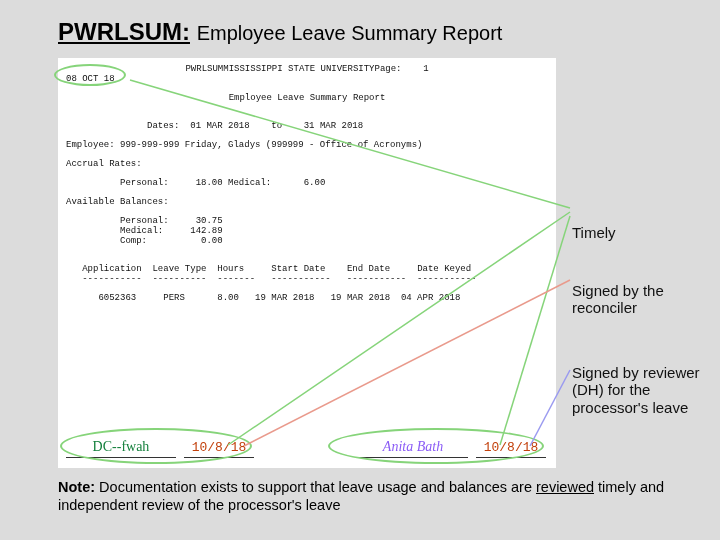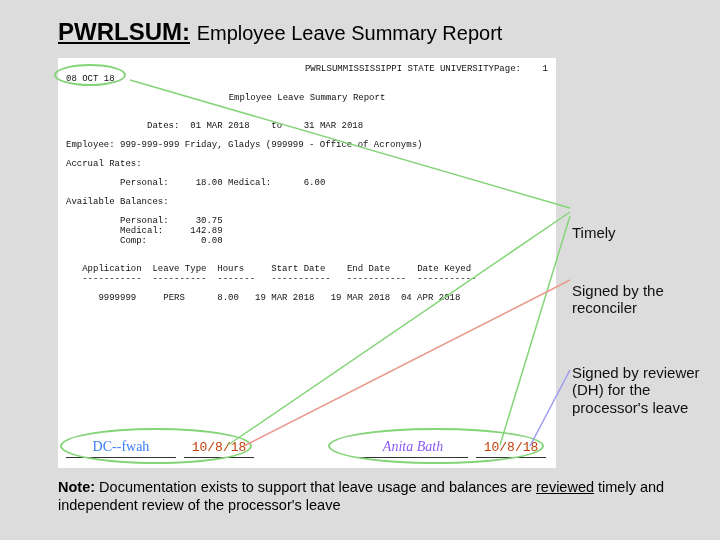--- a/index.html
+++ b/index.html
@@ -26,21 +26,21 @@
     top: 58px;
     width: 498px;
     height: 410px;
     background: #ffffff;
     font-family: "Courier New", monospace;
     font-size: 9px;
     color: #111;
     padding: 6px 8px;
   }
 
-  .rpt-hdr { display: flex; justify-content: flex-end; }
+  .rpt-hdr { display: flex; justify-content: center; }
   .rpt-line { white-space: pre; }
   .rpt-sp { height: 9px; }
   .center { text-align: center; }
 
   .sig-area {
     position: absolute;
     left: 8px;
     bottom: 10px;
     width: 480px;
     display: flex;
@@ -56,21 +56,21 @@
     border-top: 1px solid #333;
     width: 100%;
     margin-top: 2px;
     font-size: 8px;
     text-align: center;
     color: #444;
   }
   .sig-write {
     font-family: "Comic Sans MS", cursive;
     font-size: 14px;
-    color: #3b82f6;
+    color: #15803d;
   }
   .sig-date {
     font-family: Liberation Mono, monospace;
     font-size: 13px;
     color: #c2410c;
   }
   .sig-b2 .sig-write { color: #8b5cf6; font-style: italic; }
 
   .annot {
     position: absolute;
@@ -137,21 +137,21 @@
   <div class="rpt-line">Available Balances:</div>
   <div class="rpt-sp"></div>
   <div class="rpt-line">          <span>Personal:</span>     <span>30.75</span></div>
   <div class="rpt-line">          <span>Medical:</span>     <span>142.89</span></div>
   <div class="rpt-line">          <span>Comp:</span>          <span>0.00</span></div>
   <div class="rpt-sp"></div>
     <div class="rpt-sp"></div>
   <div class="rpt-line">   <span>Application</span>  <span>Leave Type</span>  <span>Hours</span>     <span>Start Date</span>    <span>End Date</span>     <span>Date Keyed</span></div>
   <div class="rpt-line">   -----------  ----------  -------   -----------   -----------  -----------</div>
   <div class="rpt-sp"></div>
-  <div class="rpt-line">      <span>9999999</span>     <span>PERS</span>      <span>8.00</span>   <span>19 MAR 2018</span>   <span>19 MAR 2018</span>  <span>04 APR 2018</span></div>
+  <div class="rpt-line">      <span>6052363</span>     <span>PERS</span>      <span>8.00</span>   <span>19 MAR 2018</span>   <span>19 MAR 2018</span>  <span>04 APR 2018</span></div>
 
   <div class="sig-area">
     <div class="sig-block" style="width:110px">
       <div class="sig-write">DC--fwah</div>
       <div class="sig-line"></div>
     </div>
     <div class="sig-block" style="width:70px">
       <div class="sig-date">10/8/18</div>
       <div class="sig-line"></div>
     </div>

